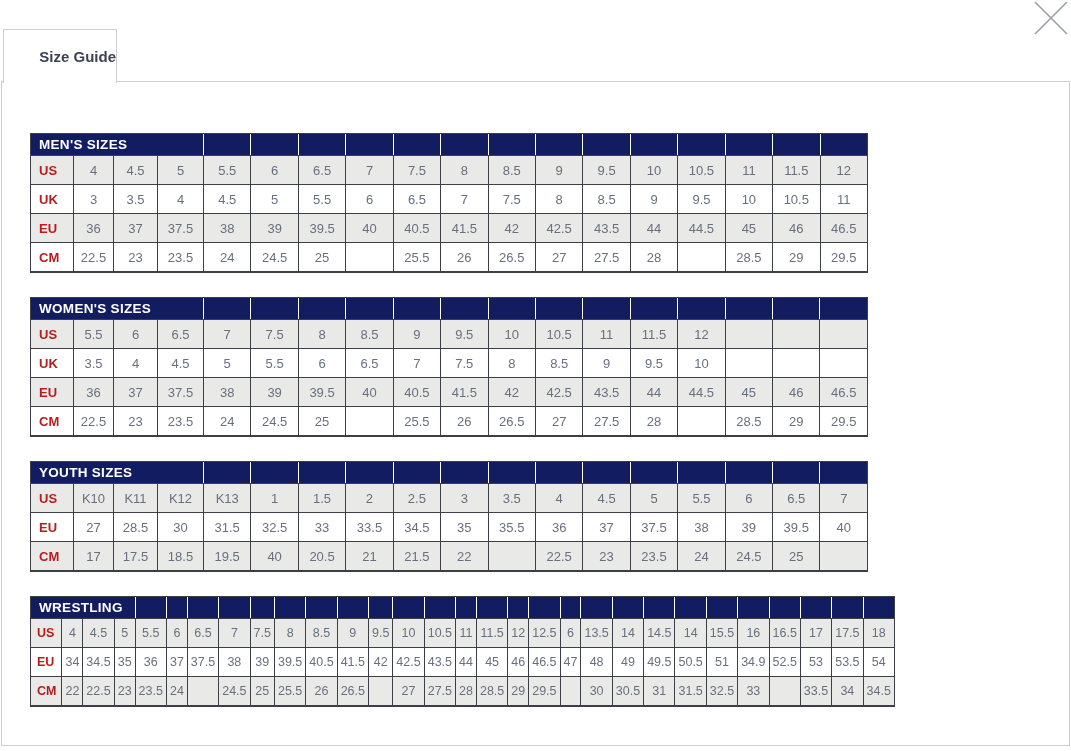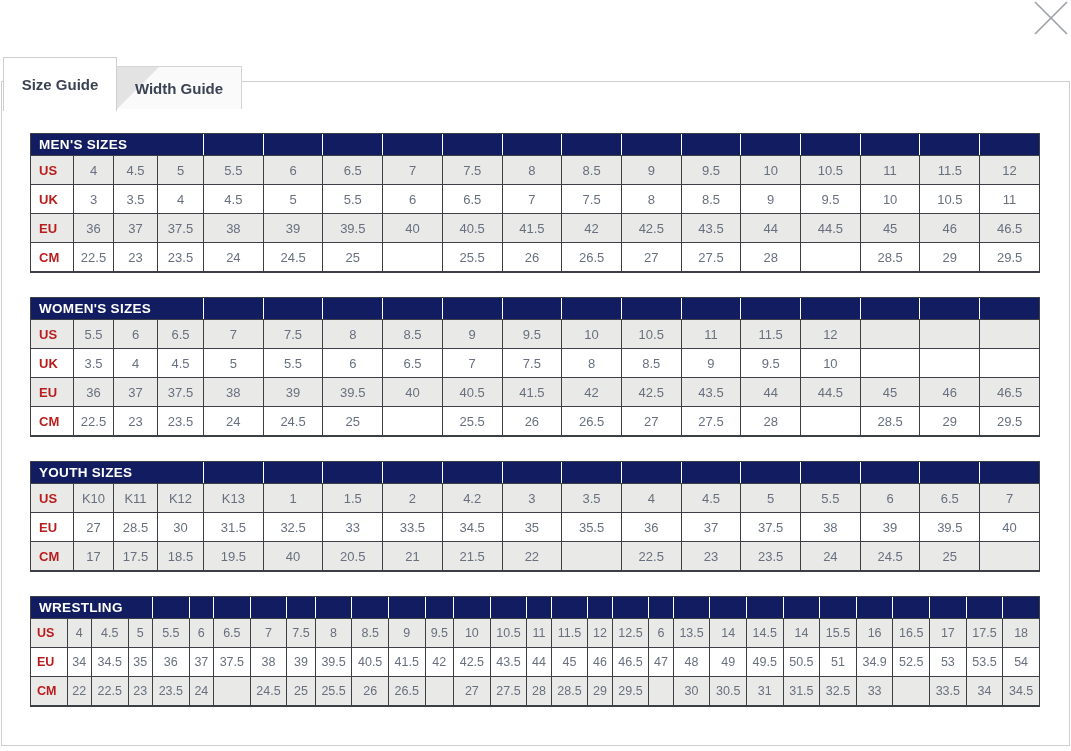--- a/index.html
+++ b/index.html
@@ -1,38 +1,38 @@
 <!DOCTYPE html>
 <html><head>
 <meta charset="utf-8">
 <style>
   html,body{margin:0;padding:0;background:#fff;}
   body{font-family:"Liberation Sans",sans-serif;width:1071px;height:751px;position:relative;overflow:hidden;}
 
   
   .tabbar{position:absolute;left:0;top:0;width:100%;height:82px;background:#fff;}
-  .tab{position:absolute;box-sizing:border-box;display:flex;align-items:center;justify-content:center;
-       font-weight:bold;font-size:15px;color:#3b4254;cursor:pointer;margin-top:28px;}
+  .tab{position:absolute;box-sizing:border-box;display:flex;align-items:center;justify-content:flex-end;
+       font-weight:bold;font-size:15px;color:#3b4254;cursor:pointer;}
   .tab-active{left:3px;top:29px;width:114px;height:54px;background:#fff;
        border:1px solid #cfcfcf;border-bottom:none;z-index:3;}
   .tab-inactive{left:117px;top:38px;width:125px;height:43px;background:#fafafa;
        border:1px solid #d4d4d4;border-bottom:none;border-left:none;z-index:1;overflow:hidden;}
   .tab-inactive::before{content:"";position:absolute;left:0;top:0;width:0;height:0;
        border-top:42px solid #e3e3e3;border-right:42px solid transparent;}
   .tab-inactive .tab-label{position:relative;z-index:1;}
 
   .close-btn{position:absolute;top:0;right:2px;width:40px;height:40px;display:flex;
        align-items:flex-start;justify-content:flex-end;cursor:pointer;}
 
   
   .panel{position:absolute;left:1px;right:1px;top:81px;bottom:5px;box-sizing:border-box;
        border:1px solid #cfcfcf;background:#fff;padding:51px 28px 0 28px;overflow:hidden;}
 
   
-  table.size{border-collapse:separate;border-spacing:0;width:1010px;margin:0 0 24px 0;
+  table.size{border-collapse:separate;border-spacing:0;width:838px;margin:0 0 24px 0;
        border:1px solid #3c3f46;border-bottom-width:2px;}
   table.t17{table-layout:fixed;}
   table.t29{table-layout:auto;}
   th,td{box-sizing:border-box;}
   tr.head th{background:#121c60;height:21px;border-left:1px solid #ffffff;padding:0;}
   tr.head th.ttl{border-left:none;text-align:left;color:#ffffff;font-size:13.5px;
        font-weight:bold;padding:0 0 0 8px;letter-spacing:.3px;white-space:nowrap;}
   tbody td{height:29px;border-top:1px solid #3c3f46;border-left:1px solid #3c3f46;
        text-align:center;font-size:13px;color:#68707f;background:#fff;}
   tbody td.lbl{border-left:none;text-align:left;padding-left:8px;font-weight:bold;
@@ -42,23 +42,20 @@
   table.t29 tbody td.lbl{padding-left:6px;padding-right:5px;}
 </style>
 </head>
 <body>
 
 <div>
 
   <div class="tabbar">
     <div class="tab tab-active">
       <span class="tab-label">Size Guide</span>
-    </div>
-    <div class="tab tab-inactive">
-      <span class="tab-label">Width Guide</span>
     </div>
     <div class="close-btn">
       <svg width="38" height="38" viewBox="0 0 38 38">
         <line x1="4" y1="2" x2="36" y2="34" stroke="#9aa0a6" stroke-width="1.6"></line>
         <line x1="36" y1="2" x2="4" y2="34" stroke="#9aa0a6" stroke-width="1.6"></line>
       </svg>
     </div>
   </div>
 
   <div class="panel">
@@ -352,21 +349,21 @@
           <tbody>
             <tr class="alt">
               <td class="lbl">US</td>
               <td>K10</td>
               <td>K11</td>
               <td>K12</td>
               <td>K13</td>
               <td>1</td>
               <td>1.5</td>
               <td>2</td>
-              <td>4.2</td>
+              <td>2.5</td>
               <td>3</td>
               <td>3.5</td>
               <td>4</td>
               <td>4.5</td>
               <td>5</td>
               <td>5.5</td>
               <td>6</td>
               <td>6.5</td>
               <td>7</td>
             </tr>

